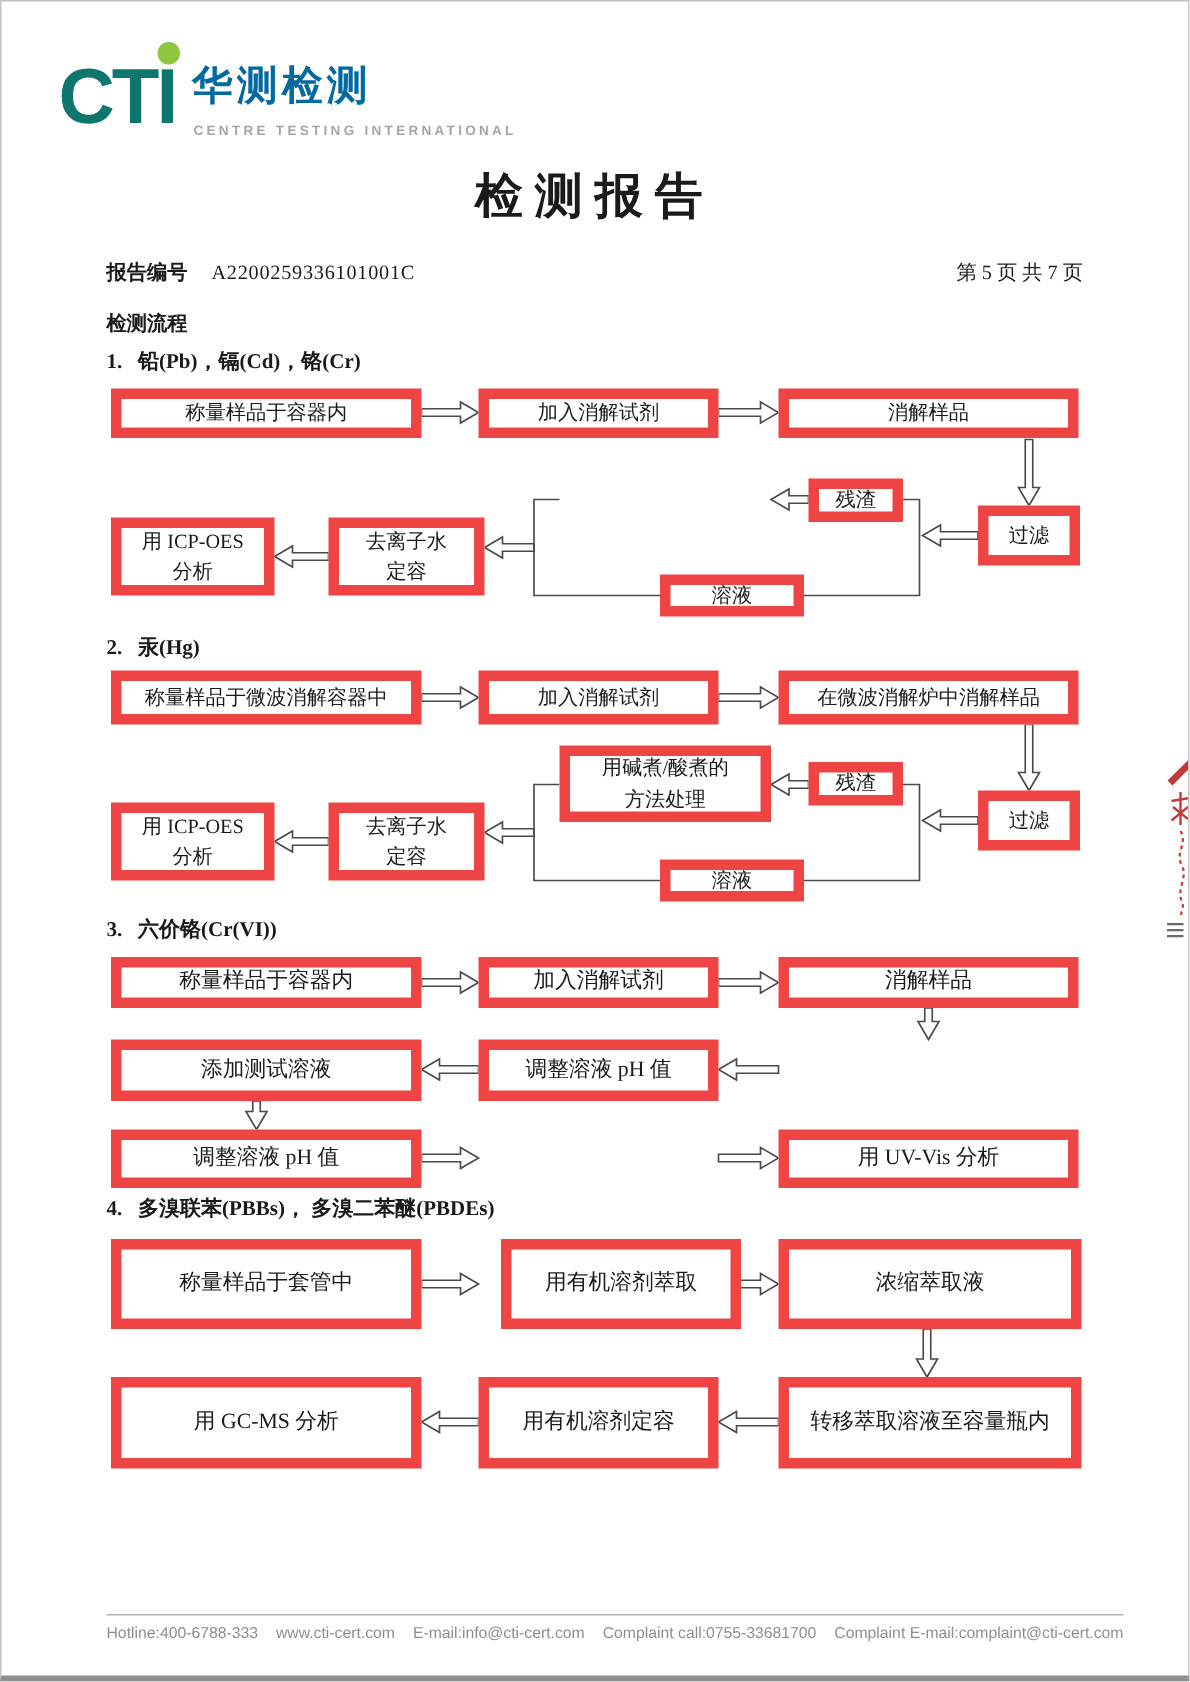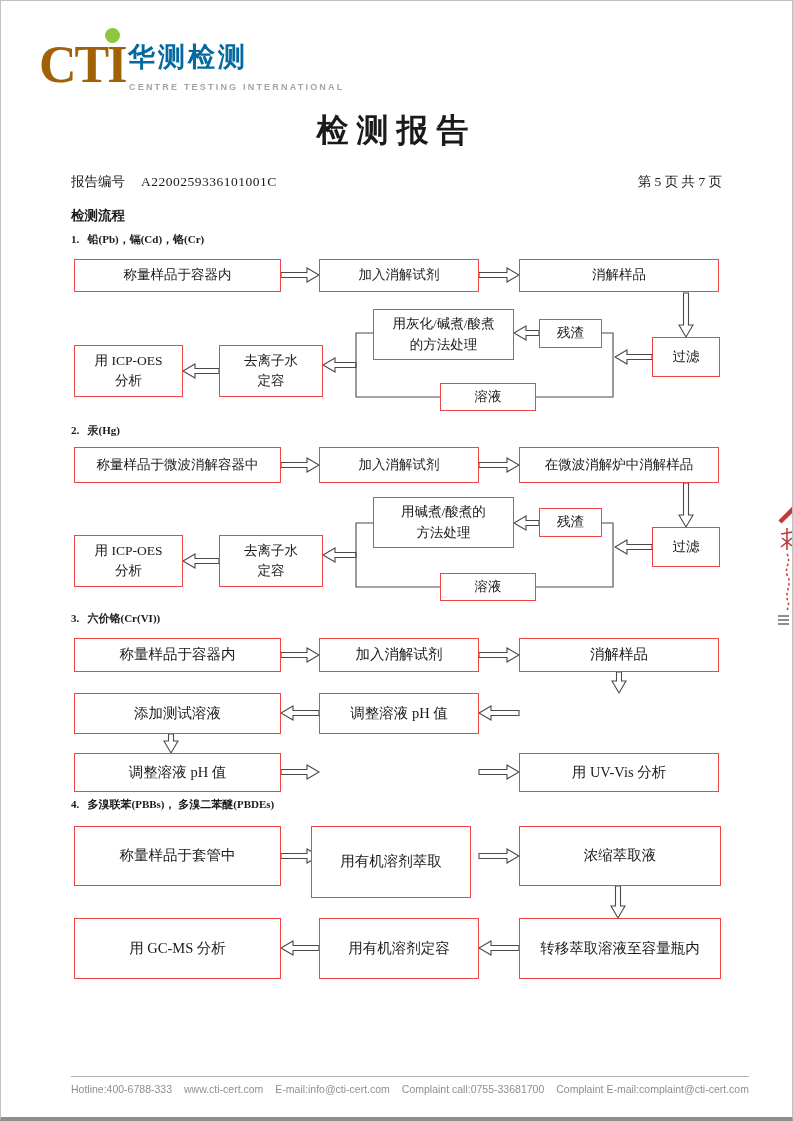--- a/index.html
+++ b/index.html
@@ -2,38 +2,38 @@
 <html><head>
 <meta charset="utf-8">
 <style>
   html,body{margin:0;padding:0;background:#e8e8e8;}
   .page{
     position:relative;width:793px;height:1121px;margin:0 auto;background:#fff;
     box-sizing:border-box;border:1px solid #c2c2c2;border-bottom:4px solid #8e8e8e;
     font-family:"Liberation Serif","DejaVu Serif",serif;color:#1a1a1a;overflow:hidden;
   }
   
-  .logo-cti{position:absolute;left:38px;top:38px;font-family:Liberation Serif, serif;
-    font-weight:bold;font-size:52px;line-height:1;color:#a16207;letter-spacing:-2px;}
+  .logo-cti{position:absolute;left:38px;top:38px;font-family:Liberation Sans, sans-serif;
+    font-weight:bold;font-size:52px;line-height:1;color:#0f766e;letter-spacing:-2px;}
   .logo-dot{position:absolute;left:104px;top:27px;width:15px;height:15px;border-radius:50%;background:#8dc63f;}
   .logo-cn{position:absolute;left:127px;top:42px;font-family:"Liberation Sans","DejaVu Sans",sans-serif;
     font-weight:bold;font-size:27px;line-height:1.1;color:#0369a1;letter-spacing:3px;}
   .logo-en{position:absolute;left:128px;top:81px;font-family:"Liberation Sans","DejaVu Sans",sans-serif;
     font-size:9px;color:#a5a5a5;letter-spacing:2.2px;font-weight:bold;}
   
   .doc-title{position:absolute;left:0;top:108px;width:100%;text-align:center;
     font-size:32px;font-weight:bold;letter-spacing:8px;}
   .report-row{position:absolute;left:70px;right:70px;top:172px;font-size:13.5px;}
-  .report-label{font-weight:normal;}
+  .report-label{font-weight:bold;}
   .report-no{margin-left:16px;letter-spacing:.5px;}
   .page-indicator{position:absolute;right:0;top:0;font-size:13.5px;}
   .flow-title{position:absolute;left:70px;top:206px;font-size:13.5px;font-weight:bold;}
-  .sec-heading{position:absolute;left:70px;font-size:11px;font-weight:bold;white-space:pre;}
+  .sec-heading{position:absolute;left:70px;font-size:14px;font-weight:bold;white-space:pre;}
   
-  .fbox{position:absolute;box-sizing:border-box;border:1px solid #ef4444;background:#fff;
+  .fbox{position:absolute;box-sizing:border-box;border:7px solid #ef4444;background:#fff;
     display:flex;align-items:center;justify-content:center;text-align:center;
     white-space:pre-line;font-size:13.5px;line-height:1.5;z-index:2;}
   .fs-lg{font-size:14.5px;}
   
   #flow-svg{position:absolute;left:0;top:0;z-index:1;pointer-events:none;}
   
   .footer-line{position:absolute;left:70px;top:1075px;width:678px;height:0;border-top:1px solid #b3b3b3;}
   .footer{position:absolute;left:70px;top:1082px;width:678px;display:flex;justify-content:space-between;
     font-family:"Liberation Sans","DejaVu Sans",sans-serif;font-size:10.5px;color:#8e8e8e;}
 </style>
@@ -97,22 +97,20 @@
   <div class="flow-title">检测流程</div>
 
   <div class="sec-heading" style="top:231px">1.   铅(Pb)，镉(Cd)，铬(Cr)</div>
   <div class="sec-heading" style="top:422px">2.   汞(Hg)</div>
   <div class="sec-heading" style="top:610px">3.   六价铬(Cr(VI))</div>
   <div class="sec-heading" style="top:796px">4.   多溴联苯(PBBs)， 多溴二苯醚(PBDEs)</div>
 
   <div class="fbox" style="left:73px;top:258px;width:207px;height:33px">称量样品于容器内</div>
   <div class="fbox" style="left:318px;top:258px;width:160px;height:33px">加入消解试剂</div>
   <div class="fbox" style="left:518px;top:258px;width:200px;height:33px">消解样品</div>
-  <div class="fbox" style="left:372px;top:308px;width:141px;height:51px">用灰化/碱煮/酸煮
-的方法处理</div>
   <div class="fbox" style="left:538px;top:318px;width:63px;height:29px">残渣</div>
   <div class="fbox" style="left:651px;top:336px;width:68px;height:40px">过滤</div>
   <div class="fbox" style="left:218px;top:344px;width:104px;height:52px">去离子水
 定容</div>
   <div class="fbox" style="left:73px;top:344px;width:109px;height:52px">用 ICP-OES
 分析</div>
   <div class="fbox" style="left:439px;top:382px;width:96px;height:28px">溶液</div>
 
   <div class="fbox" style="left:73px;top:446px;width:207px;height:36px">称量样品于微波消解容器中</div>
   <div class="fbox" style="left:318px;top:446px;width:160px;height:36px">加入消解试剂</div>
@@ -129,21 +127,21 @@
 
   <div class="fbox fs-lg" style="left:73px;top:637px;width:207px;height:34px">称量样品于容器内</div>
   <div class="fbox fs-lg" style="left:318px;top:637px;width:160px;height:34px">加入消解试剂</div>
   <div class="fbox fs-lg" style="left:518px;top:637px;width:200px;height:34px">消解样品</div>
   <div class="fbox fs-lg" style="left:73px;top:692px;width:207px;height:41px">添加测试溶液</div>
   <div class="fbox fs-lg" style="left:318px;top:692px;width:160px;height:41px">调整溶液 pH 值</div>
   <div class="fbox fs-lg" style="left:73px;top:752px;width:207px;height:39px">调整溶液 pH 值</div>
   <div class="fbox fs-lg" style="left:518px;top:752px;width:200px;height:39px">用 UV-Vis 分析</div>
 
   <div class="fbox fs-lg" style="left:73px;top:825px;width:207px;height:60px">称量样品于套管中</div>
-  <div class="fbox fs-lg" style="left:310px;top:825px;width:160px;height:72px">用有机溶剂萃取</div>
+  <div class="fbox fs-lg" style="left:333px;top:825px;width:160px;height:60px">用有机溶剂萃取</div>
   <div class="fbox fs-lg" style="left:518px;top:825px;width:202px;height:60px">浓缩萃取液</div>
   <div class="fbox fs-lg" style="left:73px;top:917px;width:207px;height:61px">用 GC-MS 分析</div>
   <div class="fbox fs-lg" style="left:518px;top:917px;width:202px;height:61px">转移萃取溶液至容量瓶内</div>
   <div class="fbox fs-lg" style="left:318px;top:917px;width:160px;height:61px">用有机溶剂定容</div>
 
   <div class="footer-line"></div>
   <div class="footer">
     <span>Hotline:400-6788-333</span>
     <span>www.cti-cert.com</span>
     <span>E-mail:info@cti-cert.com</span>

